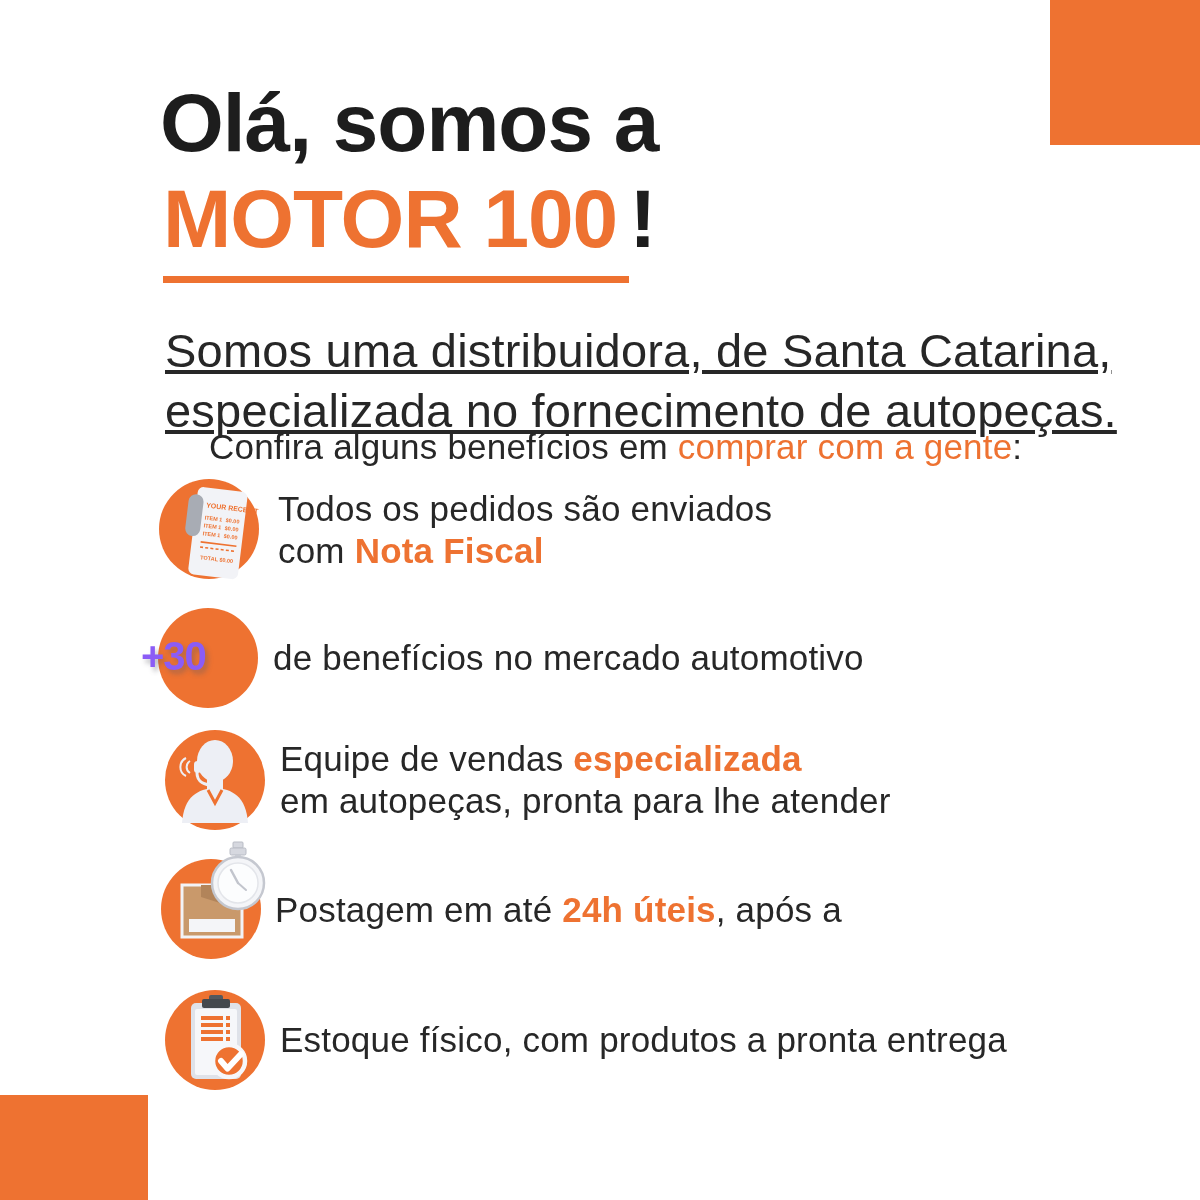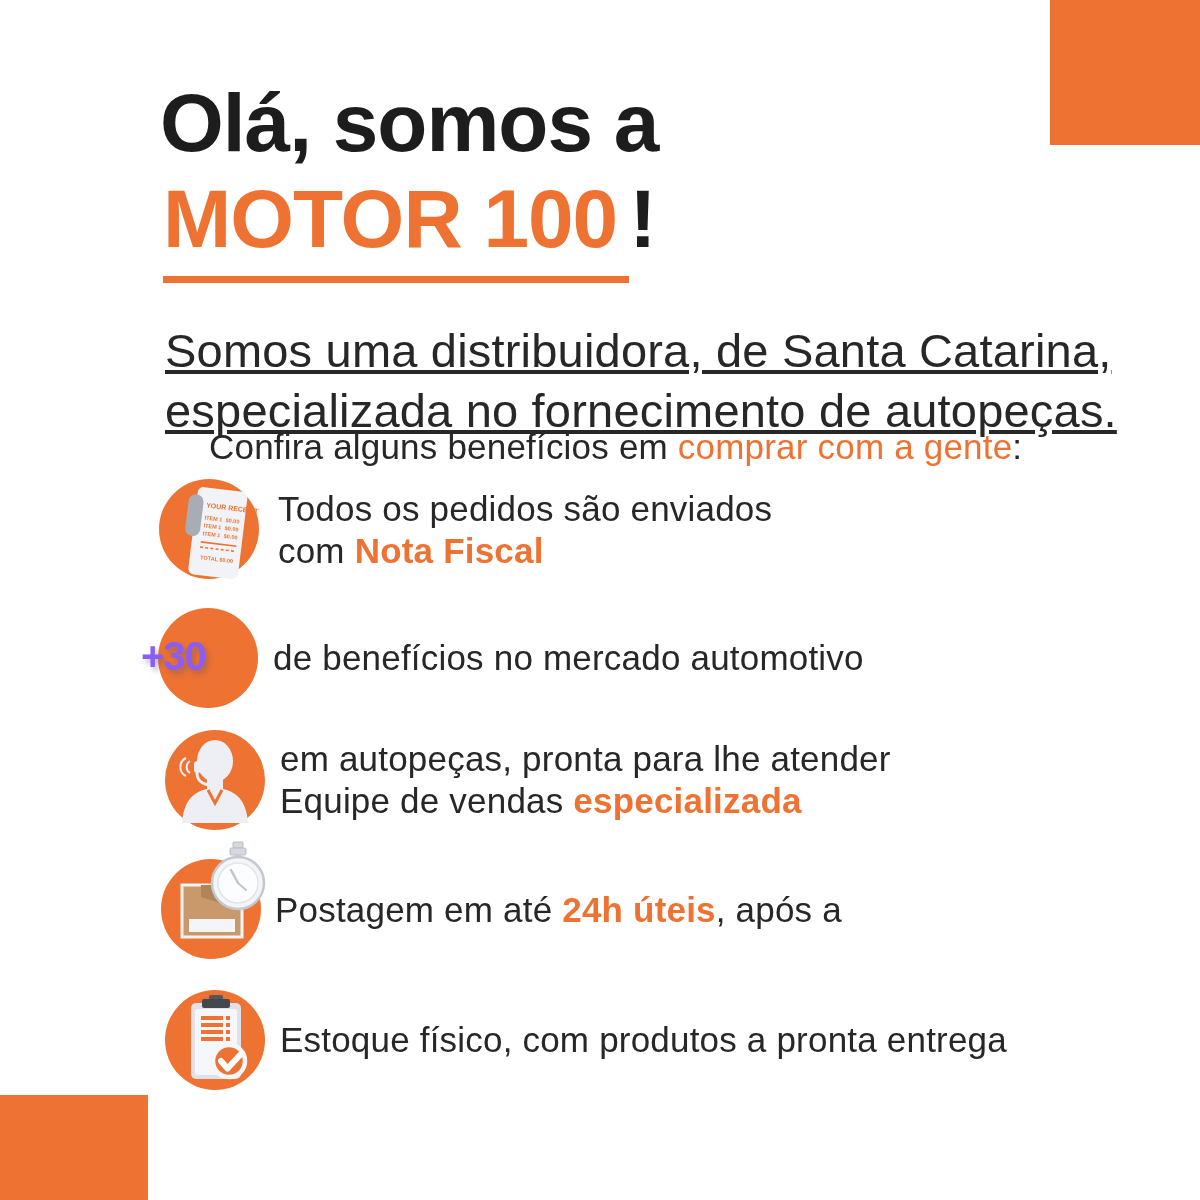--- a/index.html
+++ b/index.html
@@ -105,22 +105,22 @@
         <ellipse cx="50" cy="31" rx="18" ry="21" fill="#edeff5"></ellipse>
         <polyline points="43,60 50,73 57,60" fill="none" stroke="#ee7231" stroke-width="3"></polyline>
         <rect x="29" y="31" width="7" height="12" rx="3.5" fill="#edeff5"></rect>
         <path d="M32 43 C32 52 40 55 48 55" fill="none" stroke="#edeff5" stroke-width="3" stroke-linecap="round"></path>
         <ellipse cx="50" cy="55" rx="4.5" ry="3.5" fill="#edeff5"></ellipse>
         <path d="M25 31 a7 7 0 0 0 0 12" fill="none" stroke="#edeff5" stroke-width="2"></path>
         <path d="M21 28 a10 10 0 0 0 0 18" fill="none" stroke="#edeff5" stroke-width="2"></path>
       </svg>
     </div>
     <div class="btext">
+      <div class="bline"><span>Equipe de vendas </span><span class="hl">especializada</span><span></span></div>
       <div class="bline"><span>em autopeças, pronta para lhe atender</span><span class="hl"></span><span></span></div>
-      <div class="bline"><span>Equipe de vendas </span><span class="hl">especializada</span><span></span></div>
     </div>
   </section>
 
   <section class="benefit" style="top:860px;left:160px">
     <div class="icon">
       <svg width="116" height="122" viewBox="0 0 116 122" style="left:-3px;top:-21px">
         <circle cx="54" cy="70" r="50" fill="#ee7231"></circle>
         <rect x="25" y="46" width="60" height="52" fill="#c9996b" stroke="#f2f3f7" stroke-width="3"></rect>
         <polygon points="44,46 72,46 63,64 44,58" fill="#b2845a"></polygon>
         <rect x="32" y="80" width="46" height="13" fill="#f4f5f8"></rect>

